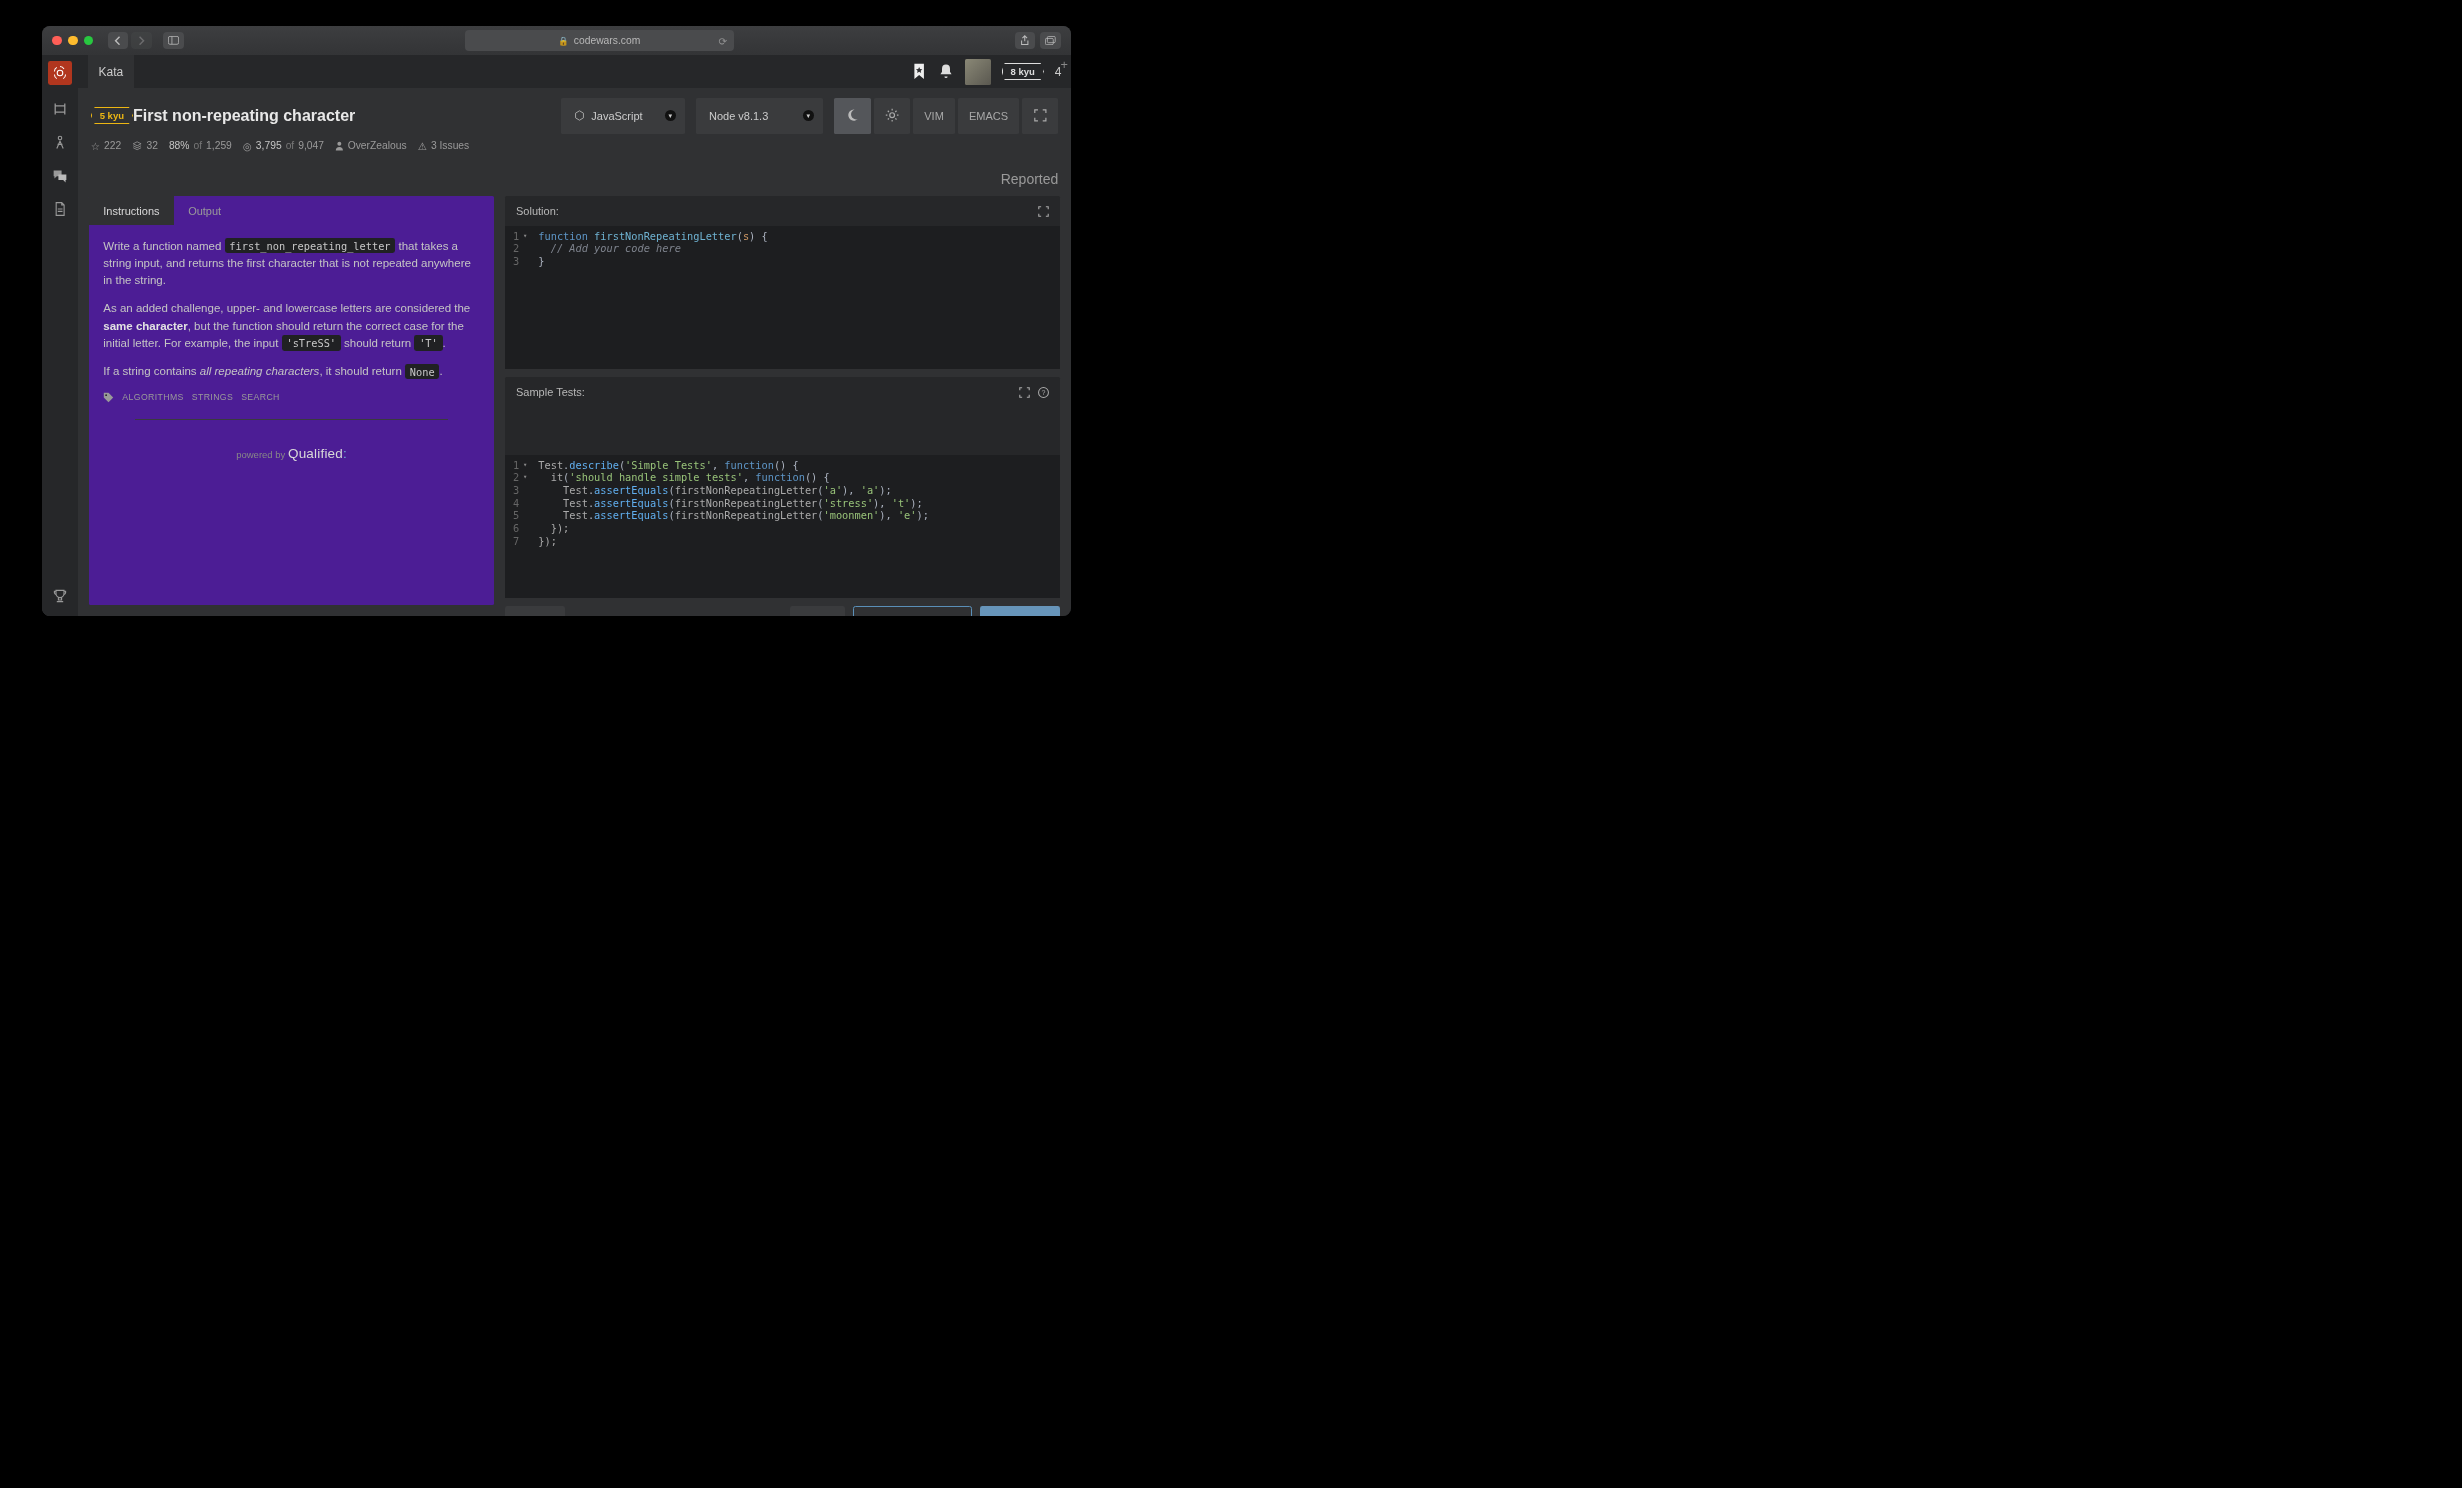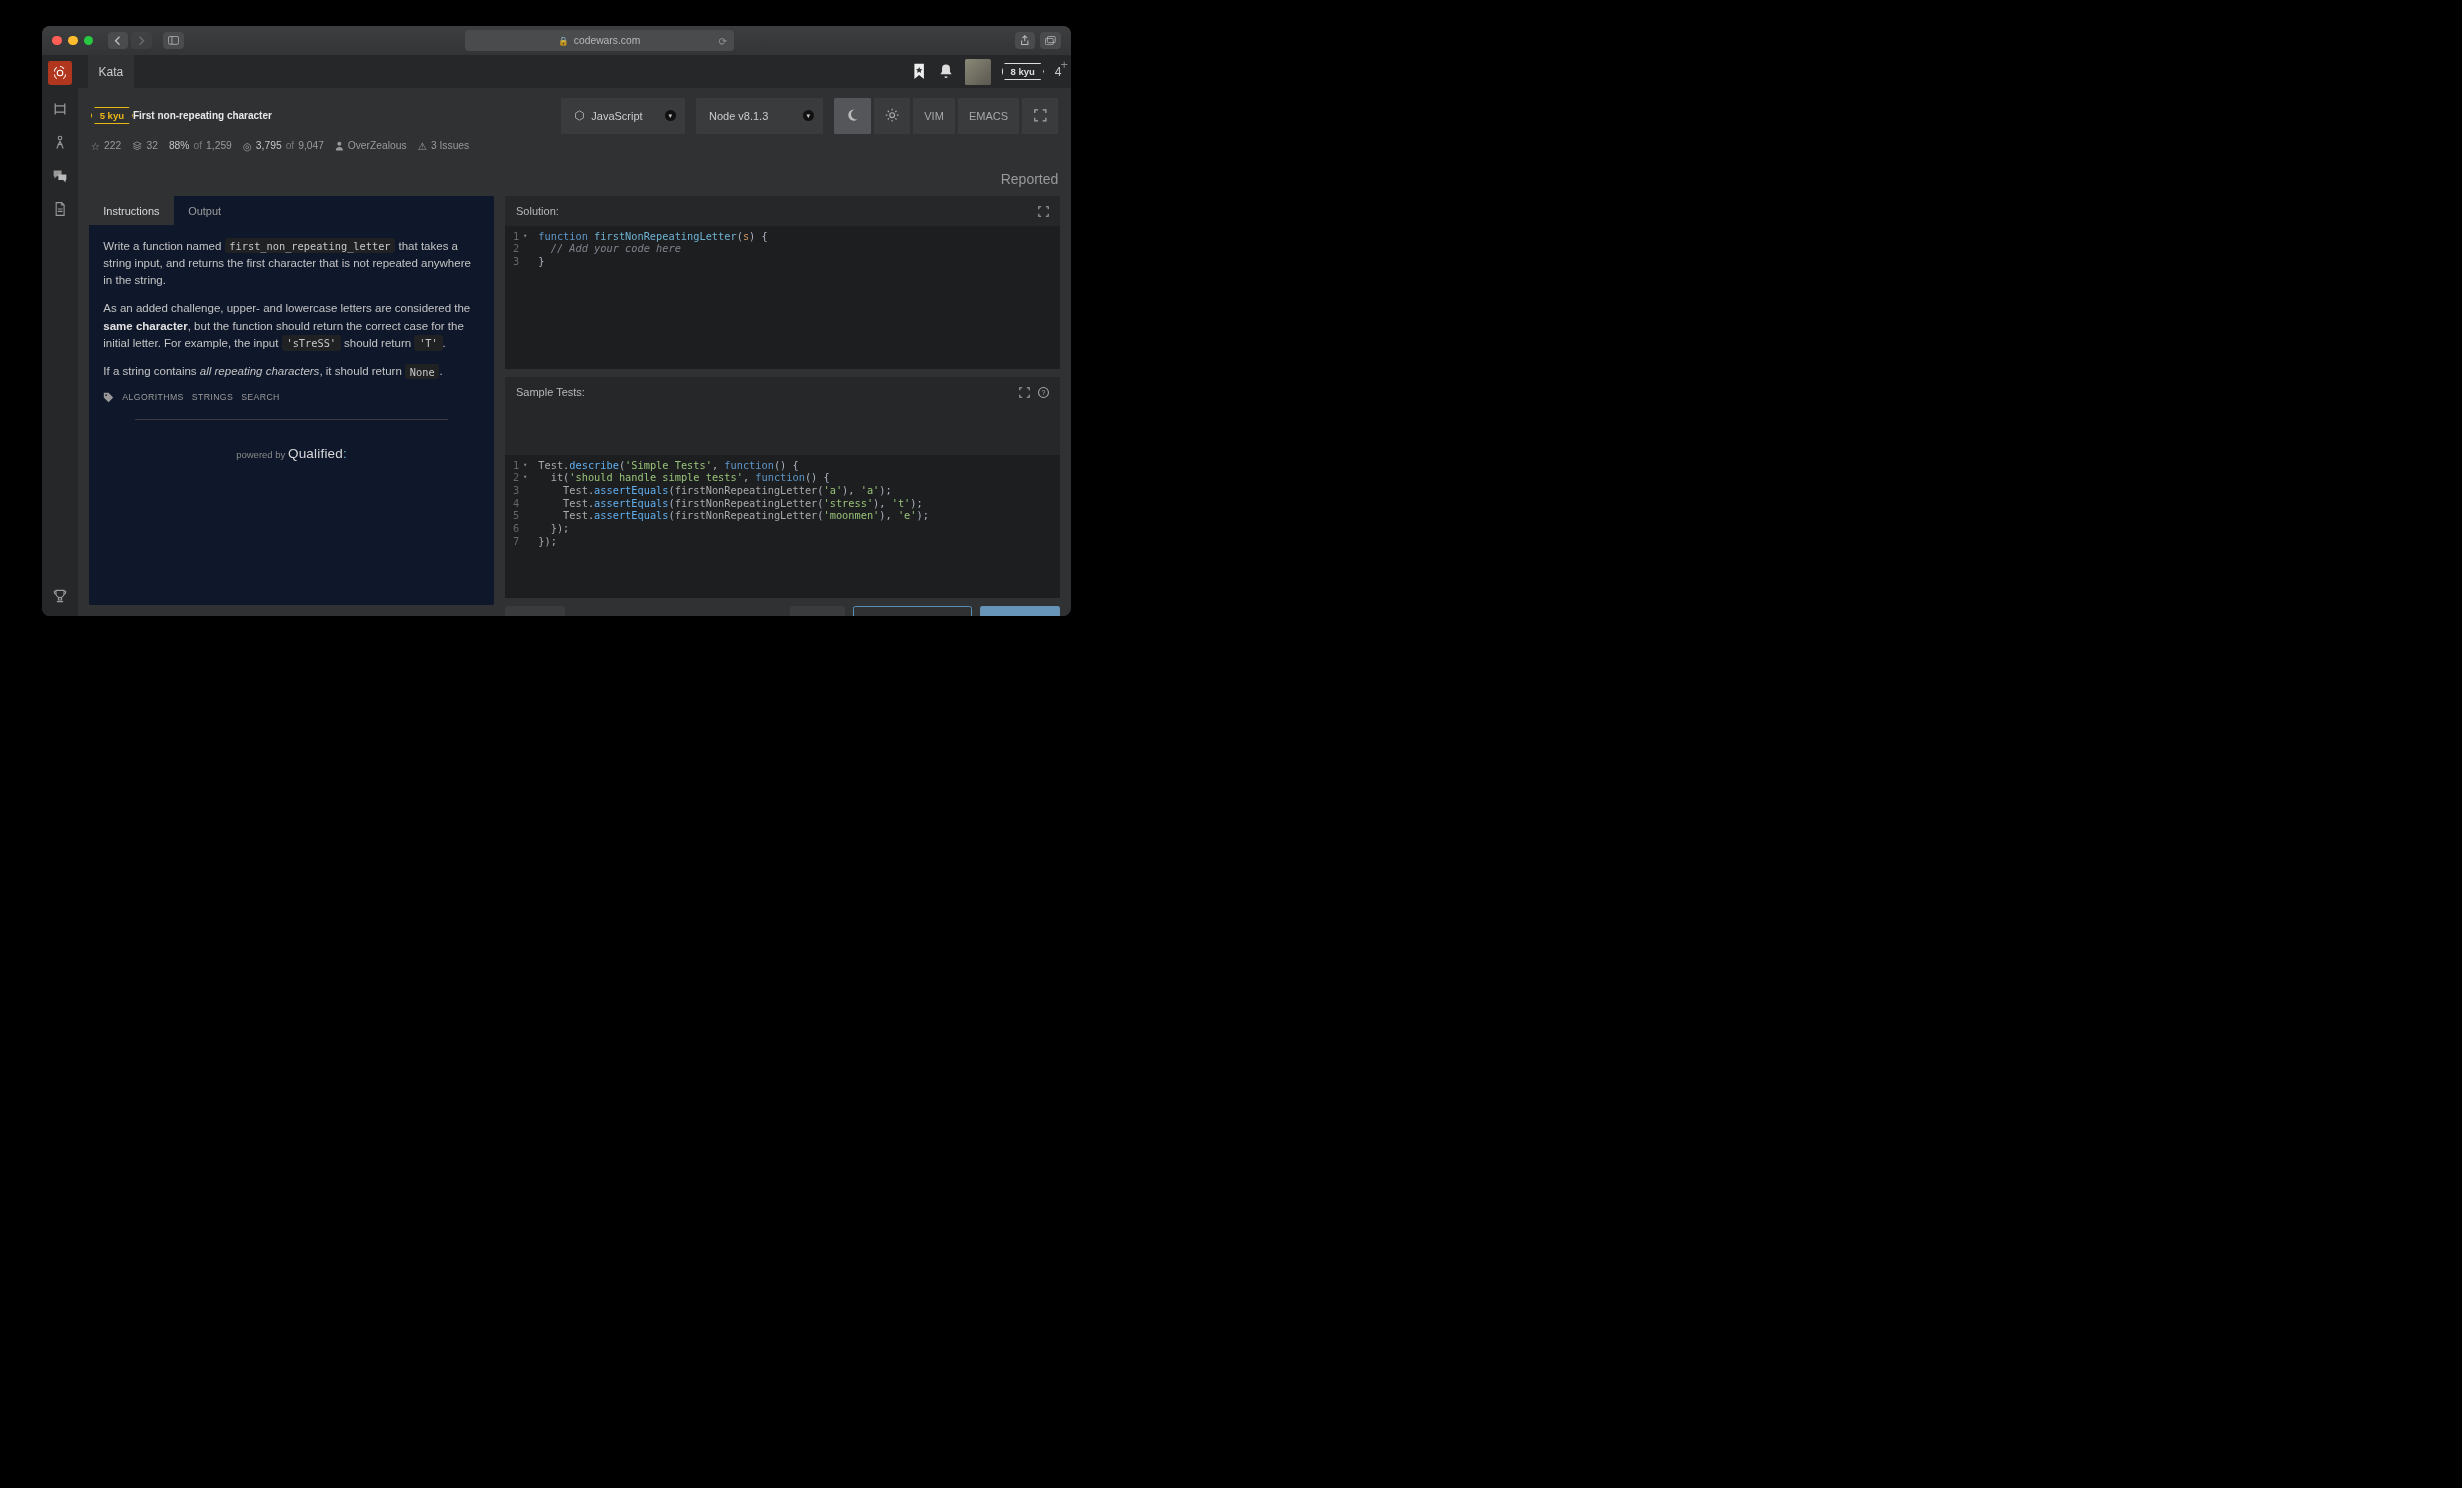--- a/index.html
+++ b/index.html
@@ -122,21 +122,21 @@
 }
 .title-row { display: flex; align-items: center; }
 .kyu-badge {
   padding: 2.4px 8px;
   border: 0.8px solid #ecb613;
   color: #ecb613;
   font-size: 9.5px;
   font-weight: 600;
   clip-path: polygon(10% 0, 90% 0, 100% 50%, 90% 100%, 10% 100%, 0 50%);
 }
-.kata-title { color: #e8e8e8; font-size: 10px; font-weight: 600; }
+.kata-title { color: #e8e8e8; font-size: 16px; font-weight: 600; }
 .selectors { margin-left: auto; display: flex; gap: 11px; }
 .select-box {
   background: #3a3b3d;
   height: 36px;
   padding: 0 12.7px;
   display: flex; align-items: center; gap: 6.3px;
   color: #ccc; font-size: 11px;
   min-width: 124px;
   position: relative;
   border-radius: 1.6px;
@@ -164,21 +164,21 @@
 
 .content {
   flex: 1;
   display: flex;
   gap: 11px;
   padding: 4.8px 11px 11px 11px;
   min-height: 0;
 }
 .left-panel {
   width: 405px;
-  background: #0f172a;
+  background: #4c1d95;
   display: flex; flex-direction: column;
   border-radius: 1.6px;
 }
 .panel-tabs { display: flex; height: 28.6px; }
 .panel-tab {
   padding: 0 14.3px;
   display: flex; align-items: center;
   color: #9a9a9a; font-size: 11px;
   cursor: pointer;
 }

